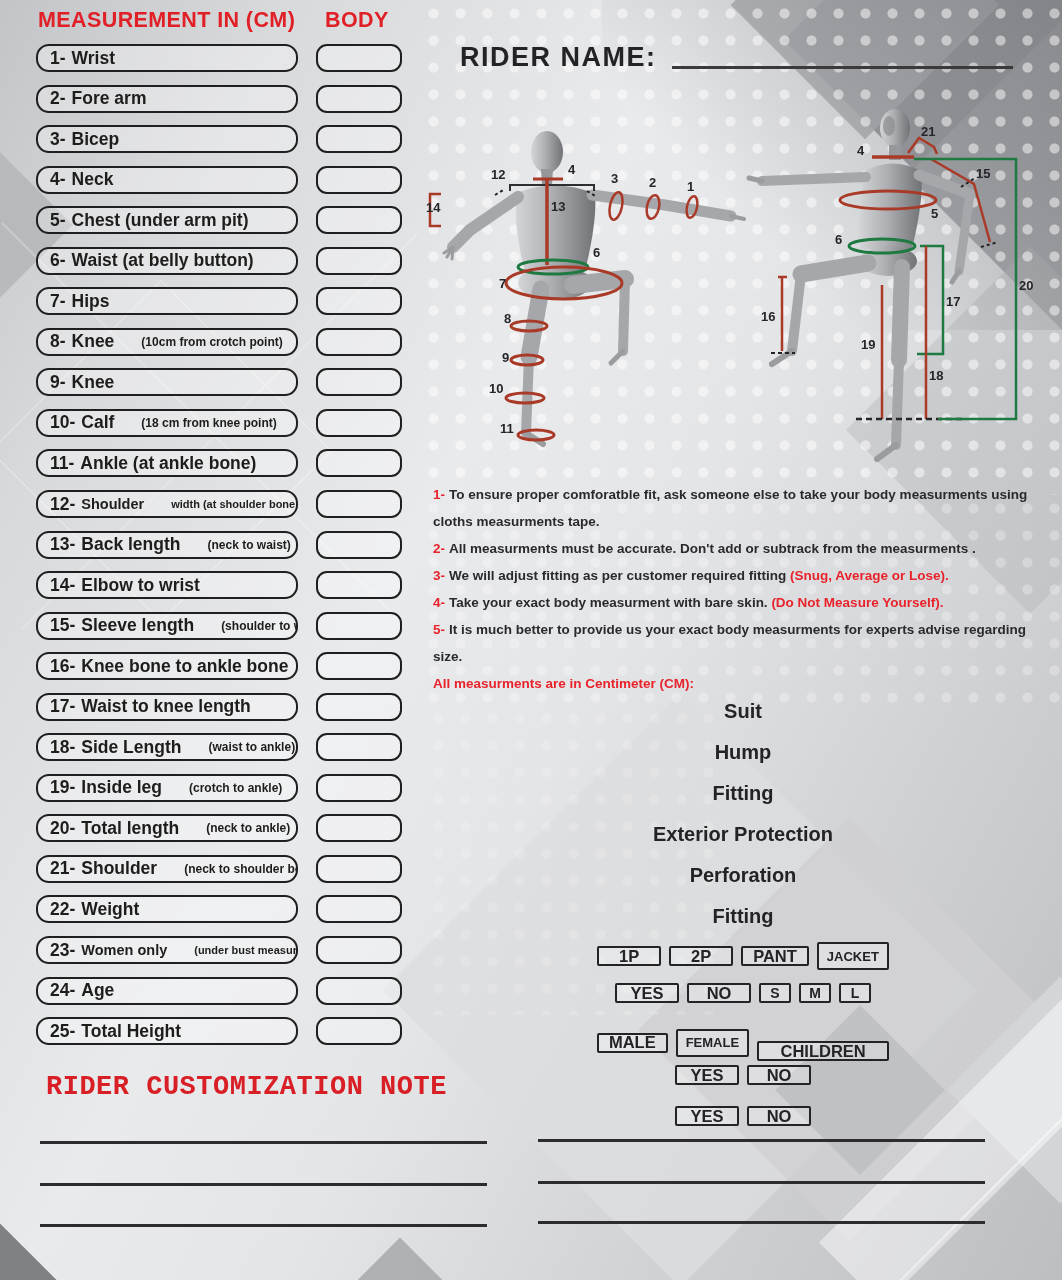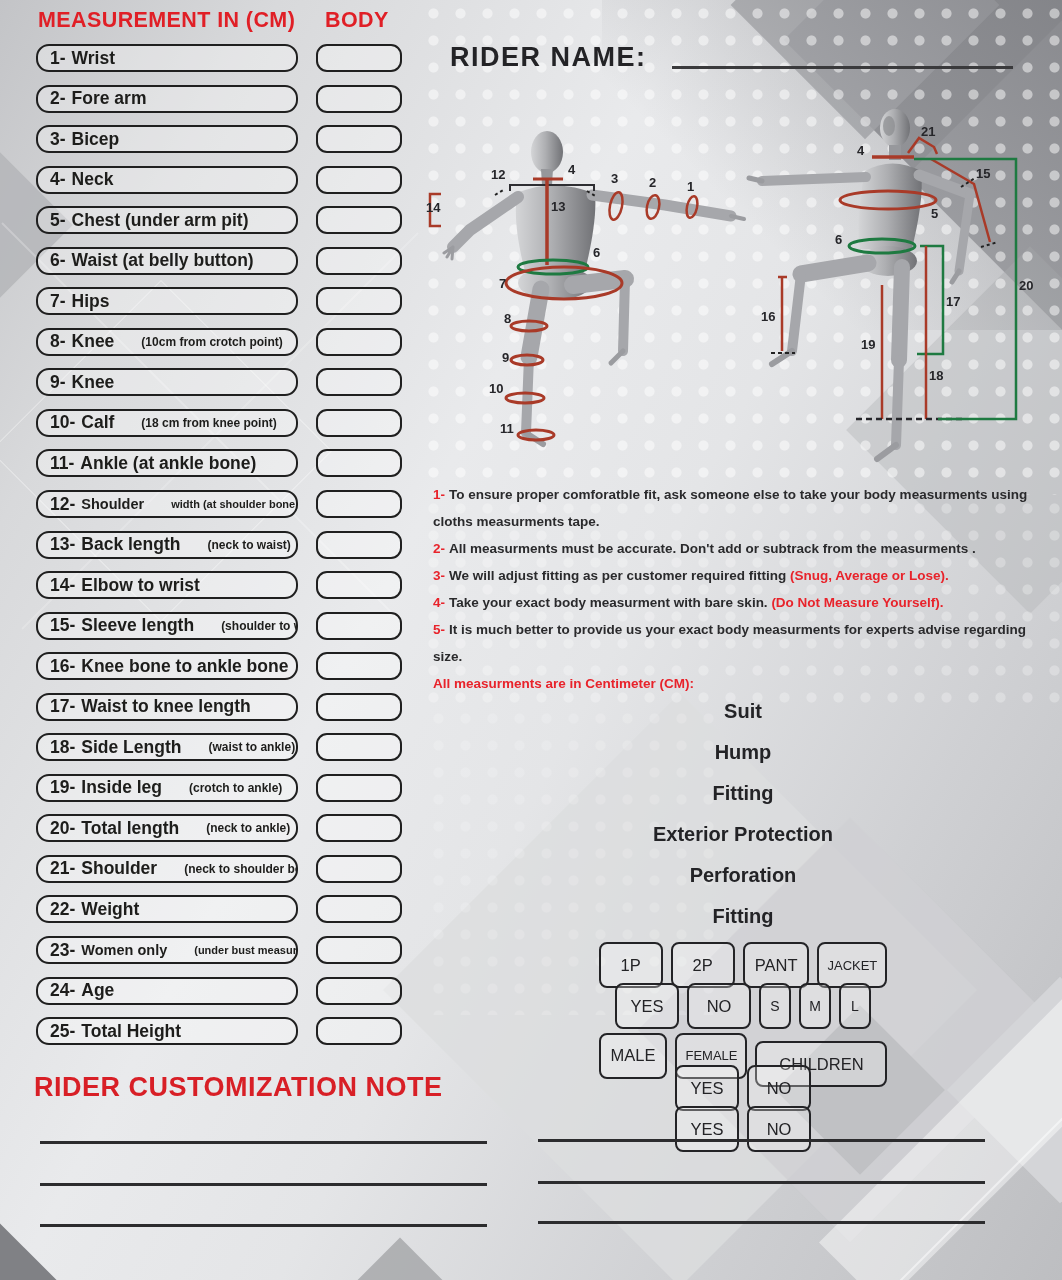--- a/index.html
+++ b/index.html
@@ -22,37 +22,37 @@
   .col-head{font-size:21.5px;font-weight:bold;color:#e01f26;letter-spacing:.4px;white-space:nowrap;}
   #rows{left:36px;top:44px;width:366px;}
   .mrow{display:flex;justify-content:space-between;height:28px;margin-bottom:12.55px;}
   .mlabel{width:262px;box-sizing:border-box;border:2.5px solid #1f1f1f;border-radius:13px;
     background:rgba(255,255,255,.32);display:flex;align-items:center;gap:6px;padding:0 4px 0 12px;overflow:hidden;}
   .mnum,.mtext{font-weight:bold;font-size:17.5px;color:#1d1d1b;white-space:nowrap;}
   .mnote{font-weight:bold;font-size:12px;color:#1d1d1b;white-space:nowrap;margin-left:21px;}
   .compact .mtext{font-size:14.5px;}
   .compact .mnote{font-size:11px;}
   .mbody{width:86px;box-sizing:border-box;border:2.5px solid #1f1f1f;border-radius:11px;background:rgba(255,255,255,.32);}
-  .rname-label{left:450px;top:42px;font-size:27px;font-weight:bold;color:#232326;letter-spacing:1.5px;white-space:nowrap;}
+  .rname-label{left:460px;top:42px;font-size:27px;font-weight:bold;color:#232326;letter-spacing:1.5px;white-space:nowrap;}
   .rname-line{left:672px;top:66px;width:341px;height:3px;background:#3a3a3c;}
   #instructions{left:433px;top:481px;width:624px;font-size:13.5px;line-height:27px;font-weight:bold;color:#2a2a2c;}
   .inum{color:#e8232b;margin-right:4px;}
   .ired{color:#e8232b;}
   .ifoot{color:#e8232b;}
   #options{left:463px;top:700px;width:560px;}
   .orow{display:flex;align-items:center;height:30px;margin-bottom:11px;flex-direction:column;}
   .olabel{flex:0 0 242px;font-size:20px;font-weight:bold;color:#232326;white-space:nowrap;}
   .opills{display:flex;gap:8px;align-items:center;}
-  .pill{box-sizing:border-box;height:46px;min-width:64px;padding:0 10px;border:2.5px solid #232326;border-radius:8px;
+  .pill{box-sizing:border-box;height:20px;min-width:64px;padding:0 10px;border:2.5px solid #232326;border-radius:2px;
     background:rgba(255,255,255,.28);display:flex;align-items:center;justify-content:center;
-    font-weight:normal;font-size:16.5px;color:#232326;white-space:nowrap;cursor:pointer;}
+    font-weight:bold;font-size:16.5px;color:#232326;white-space:nowrap;cursor:pointer;}
   .pill.sm{min-width:32px;padding:0 8px;font-size:14px;}
   .pill.md{min-width:58px;padding:12px 8px;font-size:13px;}
   .pill.lg{min-width:132px;margin-top:17px;}
-  .ntitle{left:34px;top:1072px;font-size:27px;font-weight:bold;color:#d81f26;letter-spacing:.5px;white-space:nowrap;}
+  .ntitle{left:46px;top:1072px;font-size:27px;font-weight:bold;color:#d81f26;letter-spacing:.5px;white-space:nowrap;font-family:Liberation Mono, monospace;}
   .wline{position:absolute;z-index:3;height:3px;background:#2c2c2e;}
   .figures{left:425px;top:95px;}
   .fig-num{font-size:13px;font-weight:bold;fill:#26262a;}
 </style>
 </head>
 <body>
 
 <div class="page">
 
   <div class="deco diamond" style="left:850px;top:-120px;width:320px;height:320px;background:#9a9b9f;"></div>

